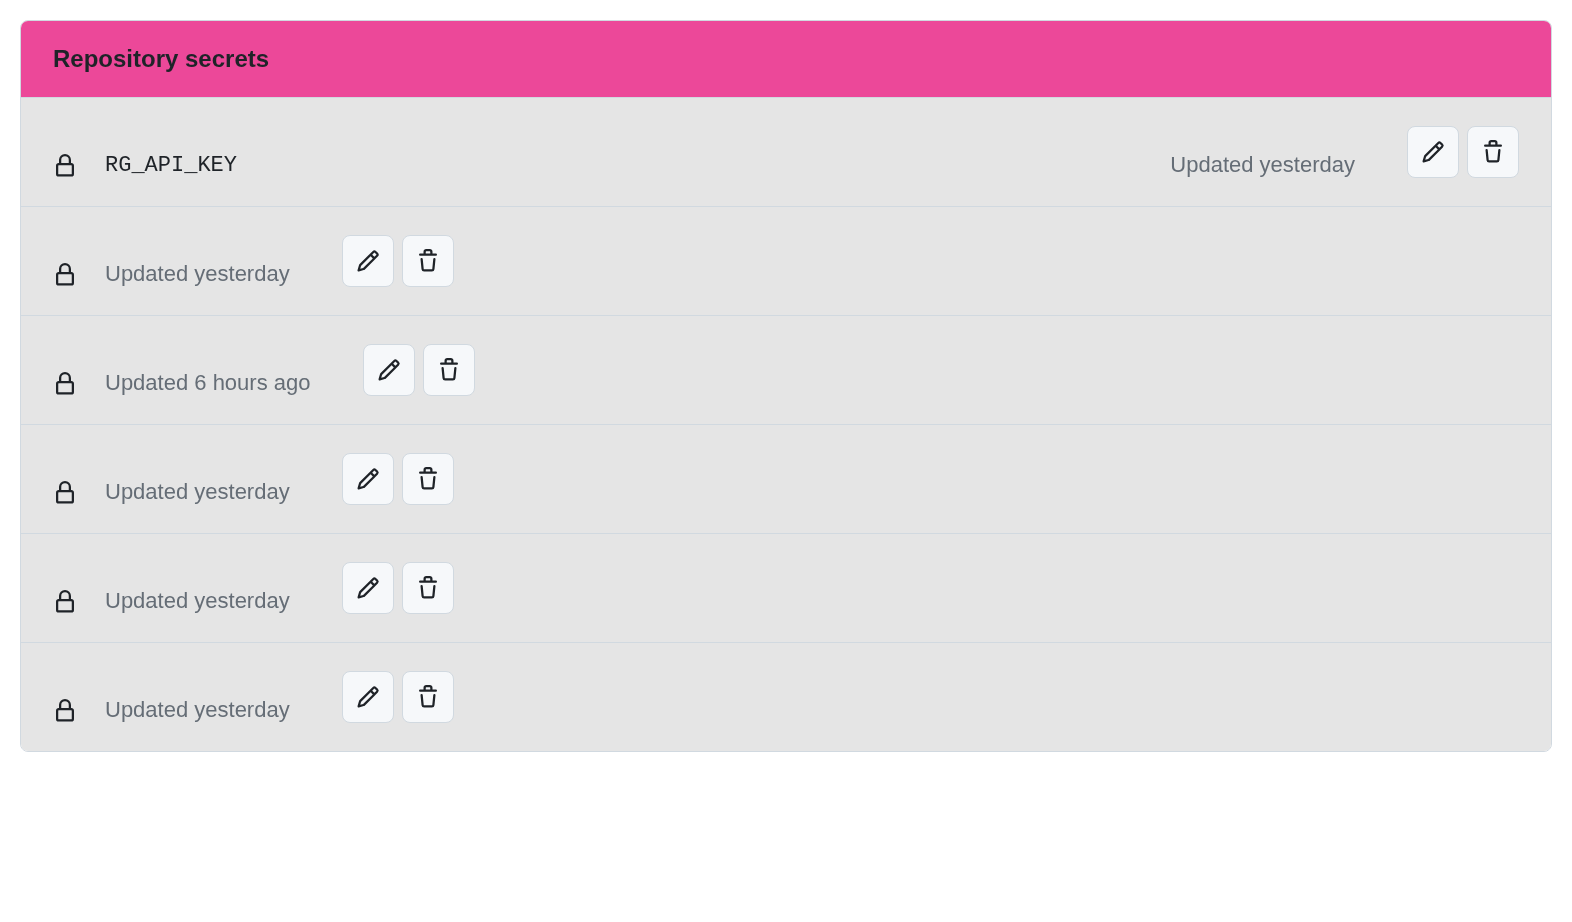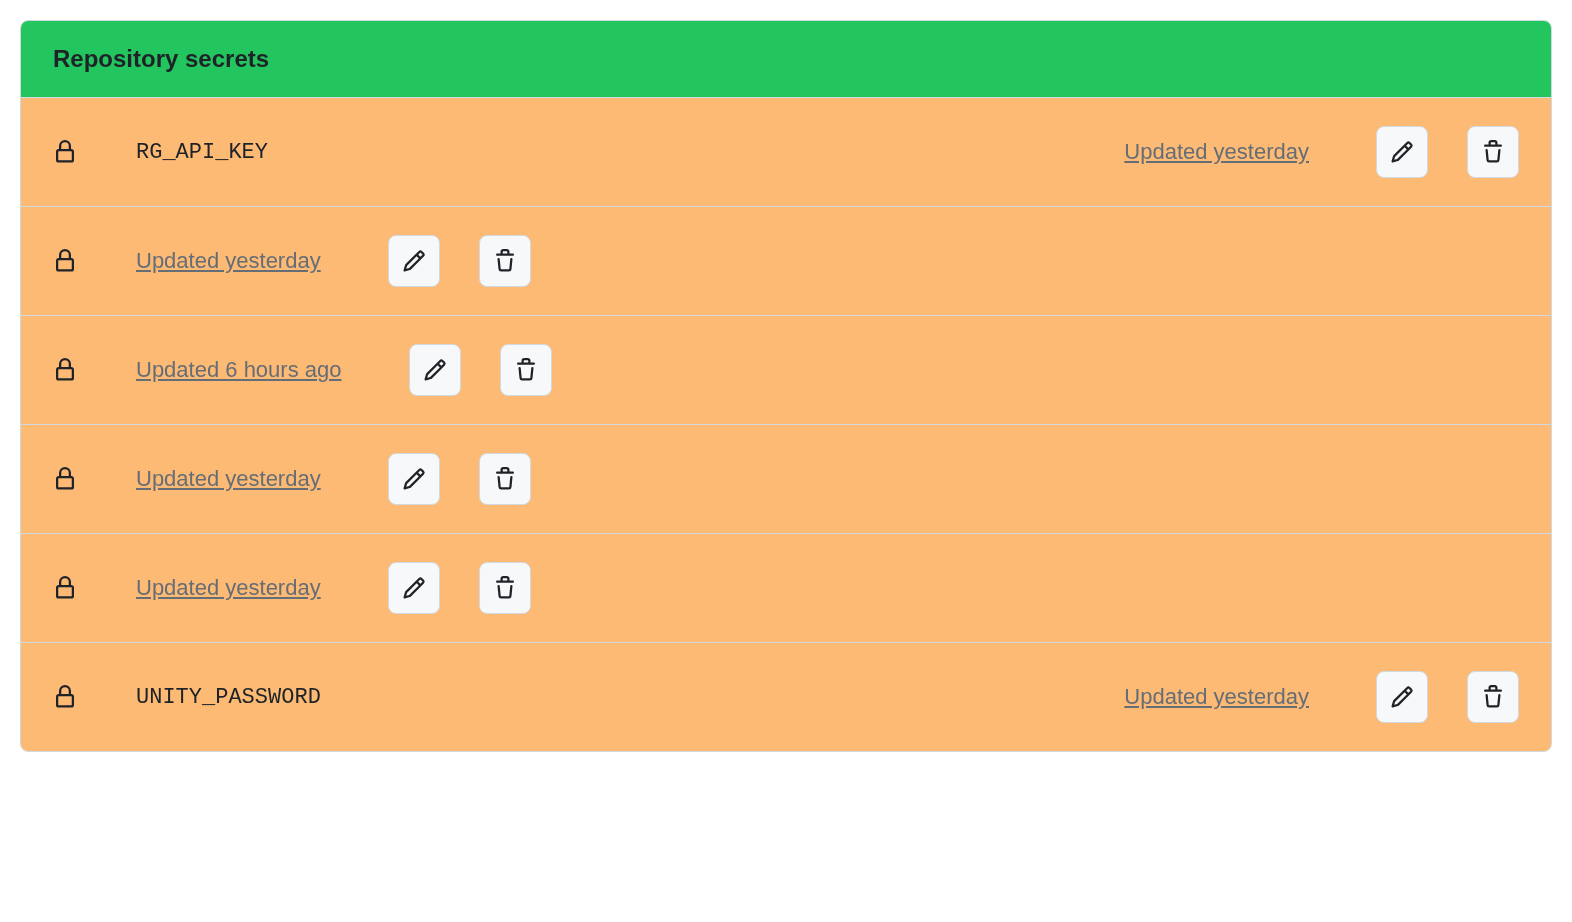--- a/index.html
+++ b/index.html
@@ -9,56 +9,54 @@
       font-family: -apple-system, BlinkMacSystemFont, "Segoe UI", Helvetica, Arial, sans-serif;
       background: #ffffff;
       color: #1f2328;
     }
     .panel {
       border: 1px solid #d1d9e0;
       border-radius: 8px;
       overflow: hidden;
     }
     .panel-header {
-      background: #22c55e;
+      background: #ec4899;
       padding: 24px 32px;
       border-bottom: 1px solid #d1d9e0;
     }
     .panel-title {
       font-size: 24px;
       font-weight: 600;
       margin: 0;
     }
     .secret-row {
       display: flex;
-      align-items: center;
+      align-items: flex-end;
       padding: 28px 32px;
       border-bottom: 1px solid #d1d9e0;
-      background: #fdba74;
-      gap: 31px;
+      background: #e5e5e5;
     }
     .secret-row:last-child {
       border-bottom: none;
     }
     .lock-icon {
       display: inline-flex;
       margin-right: 28px;
       color: #1f2328;
     }
     .secret-name {
       font-family: "SFMono-Regular", Consolas, "Liberation Mono", Menlo, monospace;
       font-size: 22px;
       flex: 1;
       color: #1f2328;
     }
     .updated-text {
       font-size: 22px;
       color: #656d76;
-      margin-right: 28px;
-      text-decoration: underline;
+      margin-right: 44px;
     }
     .action-button {
       width: 52px;
       height: 52px;
       border: 1px solid #d1d9e0;
       border-radius: 8px;
       background: #f6f8fa;
       display: inline-flex;
       align-items: center;
       justify-content: center;
@@ -173,21 +171,20 @@
             <path d="M11 1.75V3h2.25a.75.75 0 0 1 0 1.5H2.75a.75.75 0 0 1 0-1.5H5V1.75C5 .784 5.784 0 6.75 0h2.5C10.216 0 11 .784 11 1.75ZM4.496 6.675l.66 6.6a.25.25 0 0 0 .249.225h5.19a.25.25 0 0 0 .249-.225l.66-6.6a.75.75 0 0 1 1.492.149l-.66 6.6A1.748 1.748 0 0 1 10.595 15h-5.19a1.75 1.75 0 0 1-1.741-1.575l-.66-6.6a.75.75 0 1 1 1.492-.15ZM6.5 1.75V3h3V1.75a.25.25 0 0 0-.25-.25h-2.5a.25.25 0 0 0-.25.25Z"></path>
           </svg>
         </button>
       </div>
       <div class="secret-row">
         <span class="lock-icon">
           <svg viewBox="0 0 16 16" fill="currentColor">
             <path d="M4 4a4 4 0 0 1 8 0v2h.25c.966 0 1.75.784 1.75 1.75v5.5A1.75 1.75 0 0 1 12.25 15h-8.5A1.75 1.75 0 0 1 2 13.25v-5.5C2 6.784 2.784 6 3.75 6H4Zm8.25 3.5h-8.5a.25.25 0 0 0-.25.25v5.5c0 .138.112.25.25.25h8.5a.25.25 0 0 0 .25-.25v-5.5a.25.25 0 0 0-.25-.25ZM10.5 6V4a2.5 2.5 0 1 0-5 0v2Z"></path>
           </svg>
         </span>
-        <span class="secret-name">UNITY_PASSWORD</span>
         <span class="updated-text">Updated yesterday</span>
         <button class="action-button">
           <svg viewBox="0 0 16 16" fill="currentColor">
             <path d="M11.013 1.427a1.75 1.75 0 0 1 2.474 0l1.086 1.086a1.75 1.75 0 0 1 0 2.474l-8.61 8.61c-.21.21-.47.364-.756.445l-3.251.93a.75.75 0 0 1-.927-.928l.929-3.25c.081-.286.235-.547.445-.758l8.61-8.61Zm.176 4.823L9.75 4.81l-6.286 6.287a.253.253 0 0 0-.064.108l-.558 1.953 1.953-.558a.253.253 0 0 0 .108-.064Zm1.238-3.763a.25.25 0 0 0-.354 0L10.811 3.75l1.439 1.44 1.263-1.263a.25.25 0 0 0 0-.354Z"></path>
           </svg>
         </button>
         <button class="action-button">
           <svg viewBox="0 0 16 16" fill="currentColor">
             <path d="M11 1.75V3h2.25a.75.75 0 0 1 0 1.5H2.75a.75.75 0 0 1 0-1.5H5V1.75C5 .784 5.784 0 6.75 0h2.5C10.216 0 11 .784 11 1.75ZM4.496 6.675l.66 6.6a.25.25 0 0 0 .249.225h5.19a.25.25 0 0 0 .249-.225l.66-6.6a.75.75 0 0 1 1.492.149l-.66 6.6A1.748 1.748 0 0 1 10.595 15h-5.19a1.75 1.75 0 0 1-1.741-1.575l-.66-6.6a.75.75 0 1 1 1.492-.15ZM6.5 1.75V3h3V1.75a.25.25 0 0 0-.25-.25h-2.5a.25.25 0 0 0-.25.25Z"></path>
           </svg>

